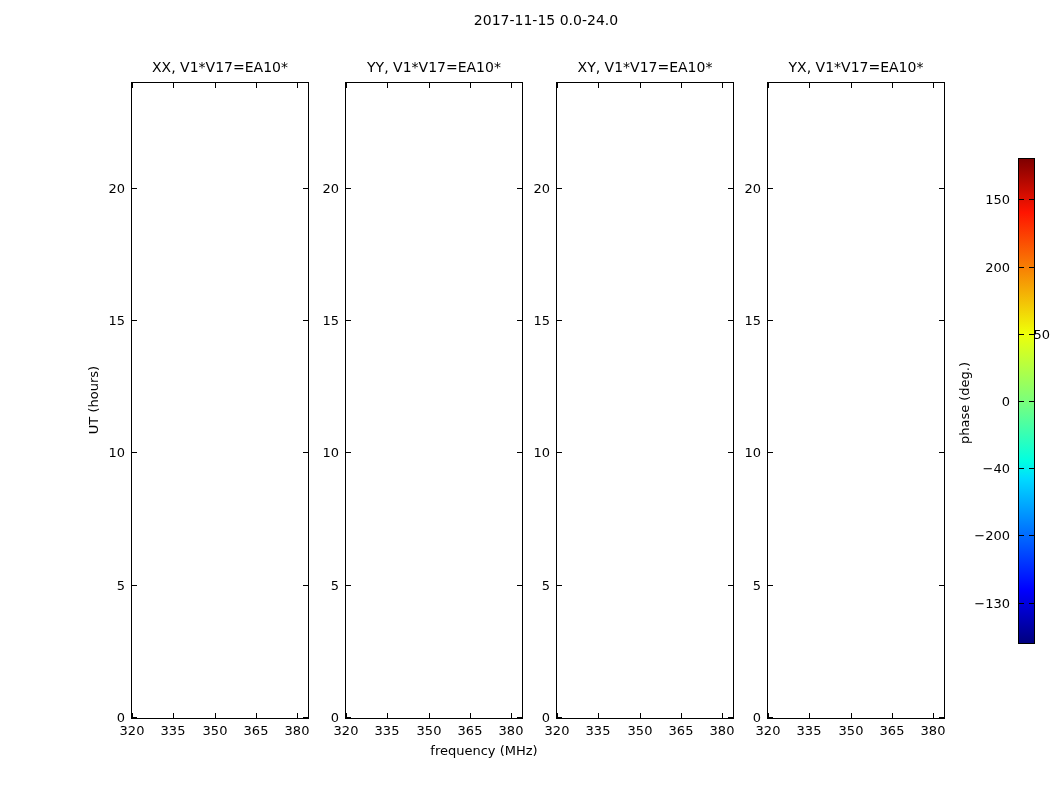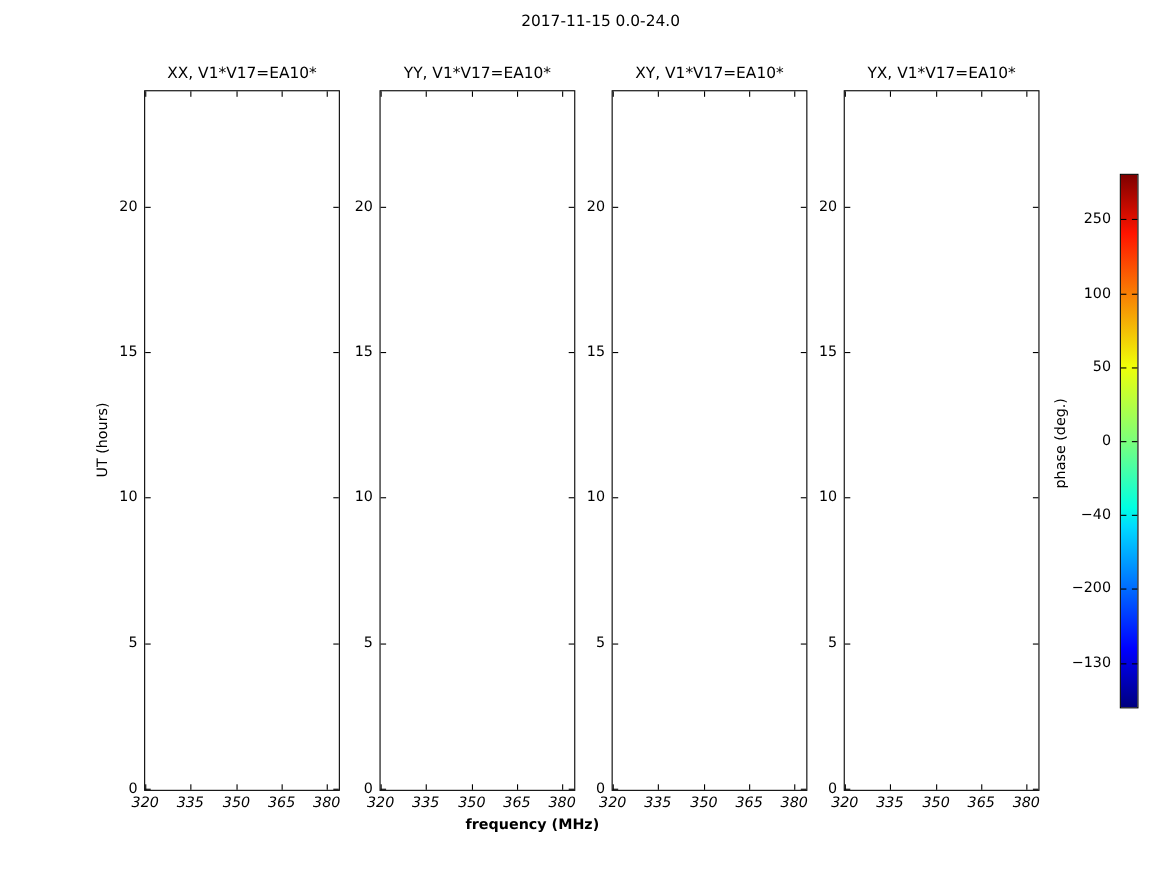--- a/index.html
+++ b/index.html
@@ -50,21 +50,21 @@
   .tickmark {
     position: absolute;
     background: #000000;
   }
   .ticklabel {
     position: absolute;
     font-size: 13px;
     white-space: nowrap;
     line-height: 1.15;
   }
-  .xlab { transform: translateX(-50%); font-style: italic; }
+  .xlab { transform: translateX(-50%); }
   .ylab { text-align: right; transform: translateY(-50%); }
   .axis-label {
     position: absolute;
     font-size: 13px;
     white-space: nowrap;
   }
   .centerx { transform: translateX(-50%); }
   .vert {
     writing-mode: vertical-rl;
     transform: translateY(-50%) rotate(180deg);
@@ -230,21 +230,21 @@
       <div class="ticklabel xlab" style="left: 84px; top: 724px;">350</div>
       <div class="ticklabel xlab" style="left: 125px; top: 724px;">365</div>
       <div class="ticklabel xlab" style="left: 166px; top: 724px;">380</div>
       <div class="ticklabel ylab" style="left: -46px; width: 40px; top: 718px;">0</div>
       <div class="ticklabel ylab" style="left: -46px; width: 40px; top: 586px;">5</div>
       <div class="ticklabel ylab" style="left: -46px; width: 40px; top: 453px;">10</div>
       <div class="ticklabel ylab" style="left: -46px; width: 40px; top: 321px;">15</div>
       <div class="ticklabel ylab" style="left: -46px; width: 40px; top: 189px;">20</div>
     </div>
 
-  <div class="axis-label centerx" style="left:484px; top:743px;font-weight:bold;">frequency (MHz)</div>
+  <div class="axis-label centerx" style="left:484px; top:743px;">frequency (MHz)</div>
 
   <div class="axis-label vert" style="left:86px; top:400px;">UT (hours)</div>
 
   <div>
     <div id="colorbar-gradient" style="background: linear-gradient(to top, rgb(0, 0, 127) 0%, rgb(0, 0, 255) 11%, rgb(0, 219, 255) 34%, rgb(0, 255, 226) 37.5%, rgb(123, 255, 123) 50%, rgb(239, 255, 8) 64%, rgb(255, 20, 0) 89%, rgb(127, 0, 0) 100%);">
         <div class="tickmark" style="top: 40px; left: 0px; width: 5px; height: 1px;"></div>
         <div class="tickmark" style="top: 40px; right: 0px; width: 5px; height: 1px;"></div>
         <div class="tickmark" style="top: 108px; left: 0px; width: 5px; height: 1px;"></div>
         <div class="tickmark" style="top: 108px; right: 0px; width: 5px; height: 1px;"></div>
         <div class="tickmark" style="top: 175px; left: 0px; width: 5px; height: 1px;"></div>
@@ -254,20 +254,20 @@
         <div class="tickmark" style="top: 309px; left: 0px; width: 5px; height: 1px;"></div>
         <div class="tickmark" style="top: 309px; right: 0px; width: 5px; height: 1px;"></div>
         <div class="tickmark" style="top: 376px; left: 0px; width: 5px; height: 1px;"></div>
         <div class="tickmark" style="top: 376px; right: 0px; width: 5px; height: 1px;"></div>
         <div class="tickmark" style="top: 444px; left: 0px; width: 5px; height: 1px;"></div>
         <div class="tickmark" style="top: 444px; right: 0px; width: 5px; height: 1px;"></div>
       </div>
     <div class="axis-label vert" style="left:957px; top:403px;">phase (deg.)</div>
   </div>
 
-<div class="cb-ticklabel" style="left: 966px; top: 199px;">250</div>
-    <div class="cb-ticklabel" style="left: 966px; top: 267px;">100</div>
-    <div class="cb-ticklabel" style="left: 966px; top: 334px;">50</div>
+<div class="cb-ticklabel" style="left: 966px; top: 199px;">150</div>
+    <div class="cb-ticklabel" style="left: 966px; top: 267px;">200</div>
+    <div class="cb-ticklabel" style="left: 1006px; top: 334px;">50</div>
     <div class="cb-ticklabel" style="left: 966px; top: 401px;">0</div>
     <div class="cb-ticklabel" style="left: 966px; top: 468px;">−40</div>
     <div class="cb-ticklabel" style="left: 966px; top: 535px;">−200</div>
     <div class="cb-ticklabel" style="left: 966px; top: 603px;">−130</div>
   </div>
 
 </body></html>

